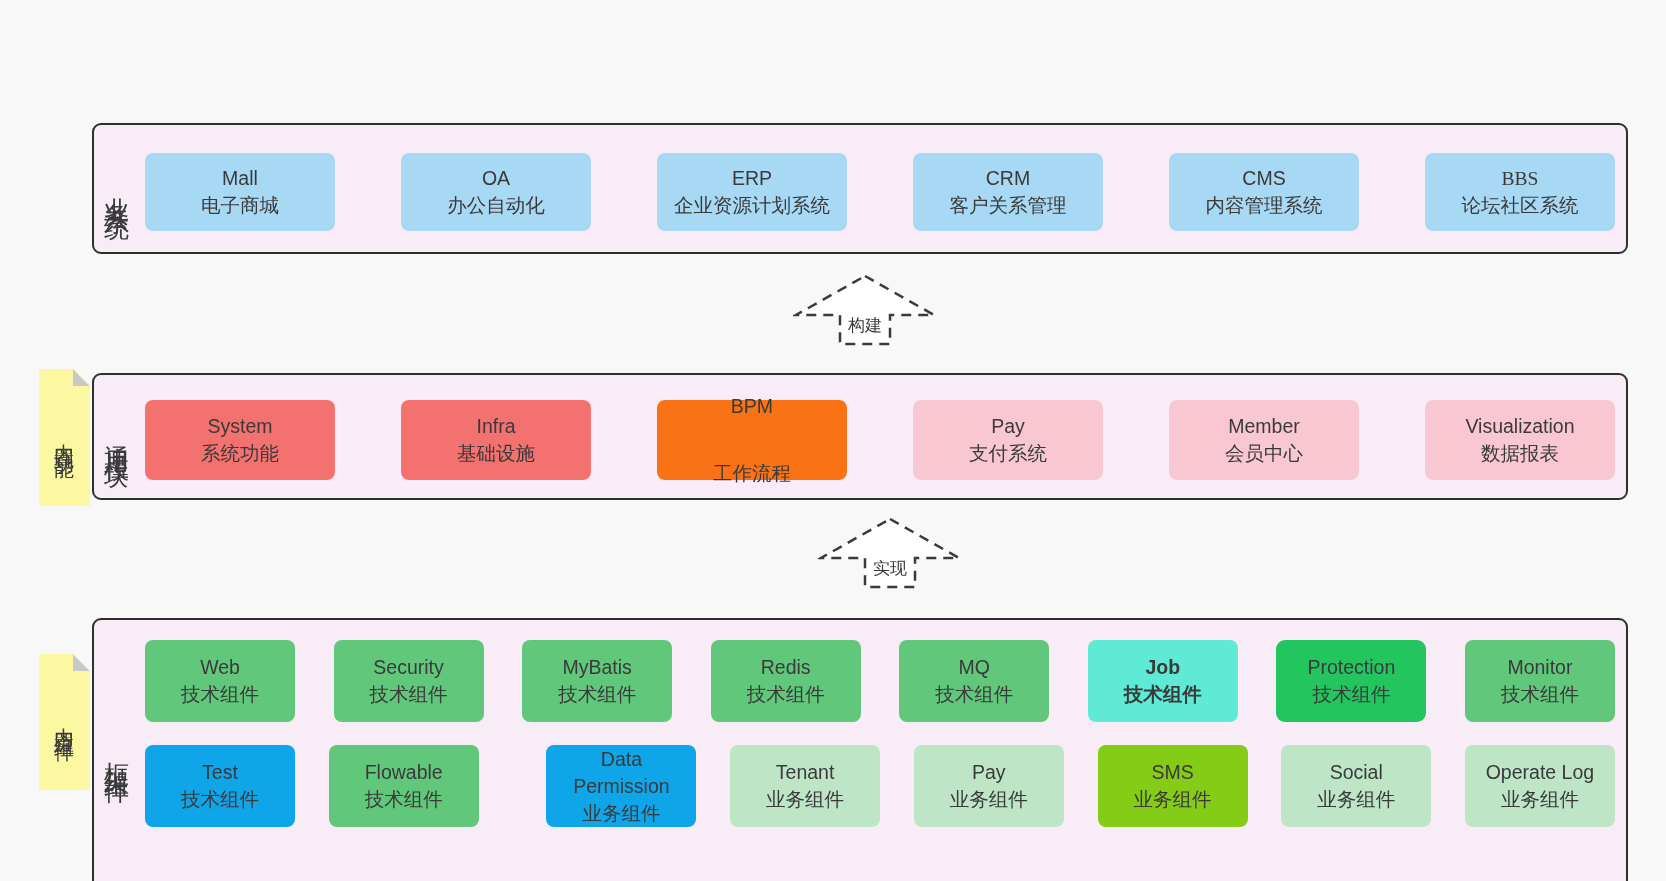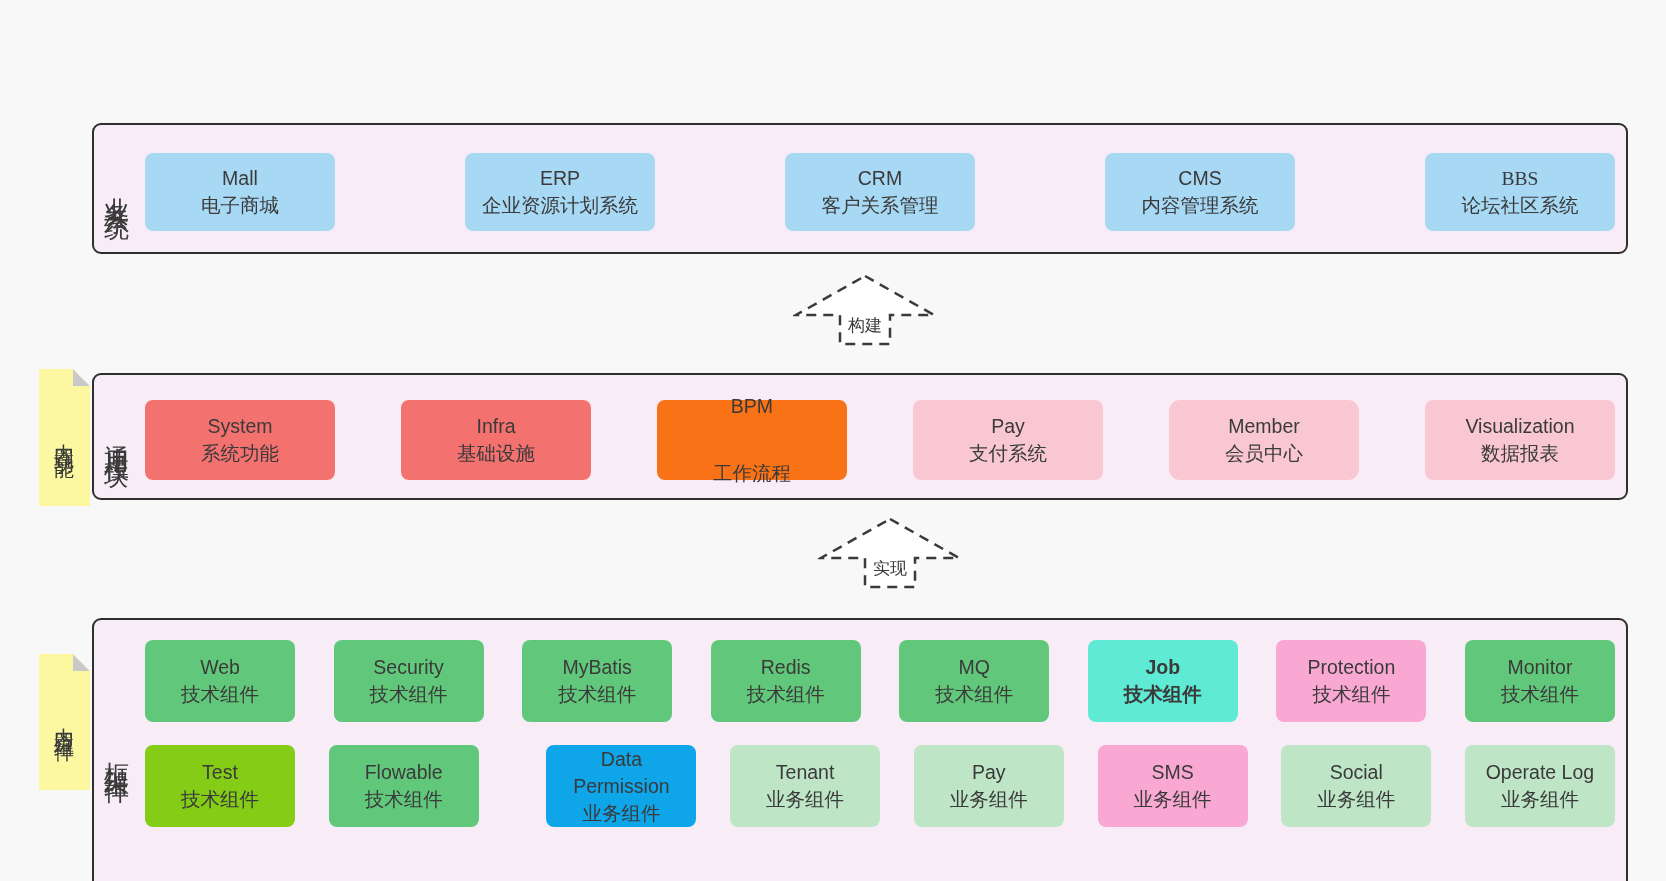--- a/index.html
+++ b/index.html
@@ -78,20 +78,24 @@
     <span class="note-label">内置组件</span>
   </div>
 
   <section class="panel" id="panel-business">
     <div class="panel-label">业务系统</div>
     <div class="boxes boxes-6">
         <div class="box" style="background: rgb(167, 216, 244);">
           <span>Mall</span>
           <span>电子商城</span>
         </div>
+        <div class="box" style="background: rgb(167, 216, 244);">
+          <span>OA</span>
+          <span>办公自动化</span>
+        </div>
         <div class="box" style="background: rgb(167, 216, 244); text-align: right;">
           <span>ERP</span>
           <span>企业资源计划系统</span>
         </div>
         <div class="box" style="background: rgb(167, 216, 244);">
           <span>CRM</span>
           <span>客户关系管理</span>
         </div>
         <div class="box" style="background: rgb(167, 216, 244);">
           <span>CMS</span>
@@ -123,21 +127,21 @@
           <span>基础设施</span>
         </div>
         <div class="box" style="background: #f97316; gap: 40px;">
           <span>BPM</span>
           <span>工作流程</span>
         </div>
         <div class="box" style="background: rgb(249, 199, 209);">
           <span>Pay</span>
           <span>支付系统</span>
         </div>
-        <div class="box" style="background: rgb(249, 199, 209); border-radius: 11px;">
+        <div class="box" style="background: rgb(249, 199, 209);">
           <span>Member</span>
           <span>会员中心</span>
         </div>
         <div class="box" style="background: rgb(249, 199, 209);">
           <span>Visualization</span>
           <span>数据报表</span>
         </div>
       </div>
   </section>
 
@@ -168,51 +172,51 @@
           <span>技术组件</span>
         </div>
         <div class="box" style="background: rgb(97, 200, 123);">
           <span>MQ</span>
           <span>技术组件</span>
         </div>
         <div class="box" style="background: #5eead4; font-weight: bold;">
           <span>Job</span>
           <span>技术组件</span>
         </div>
-        <div class="box" style="background: #f9a8d4;">
+        <div class="box" style="background: #22c55e; border-radius: 9px;">
           <span>Protection</span>
           <span>技术组件</span>
         </div>
         <div class="box" style="background: rgb(97, 200, 123);">
           <span>Monitor</span>
           <span>技术组件</span>
         </div>
       </div>
     <div class="boxes boxes-8 boxes-row2">
-        <div class="box" style="background: #84cc16;">
+        <div class="box" style="background: #0ea5e9;">
           <span>Test</span>
           <span>技术组件</span>
         </div>
         <div class="box" style="background: rgb(97, 200, 123);">
           <span>Flowable</span>
           <span>技术组件</span>
         </div>
         <div class="box" style="background: #0ea5e9; margin-left: 34px;">
           <span>Data Permission</span>
           <span>业务组件</span>
         </div>
         <div class="box" style="background: rgb(189, 229, 198);">
           <span>Tenant</span>
           <span>业务组件</span>
         </div>
         <div class="box" style="background: rgb(189, 229, 198);">
           <span>Pay</span>
           <span>业务组件</span>
         </div>
-        <div class="box" style="background: #f9a8d4; text-align: right;">
+        <div class="box" style="background: #84cc16; text-align: right;">
           <span>SMS</span>
           <span>业务组件</span>
         </div>
         <div class="box" style="background: rgb(189, 229, 198);">
           <span>Social</span>
           <span>业务组件</span>
         </div>
         <div class="box" style="background: rgb(189, 229, 198);">
           <span>Operate Log</span>
           <span>业务组件</span>

